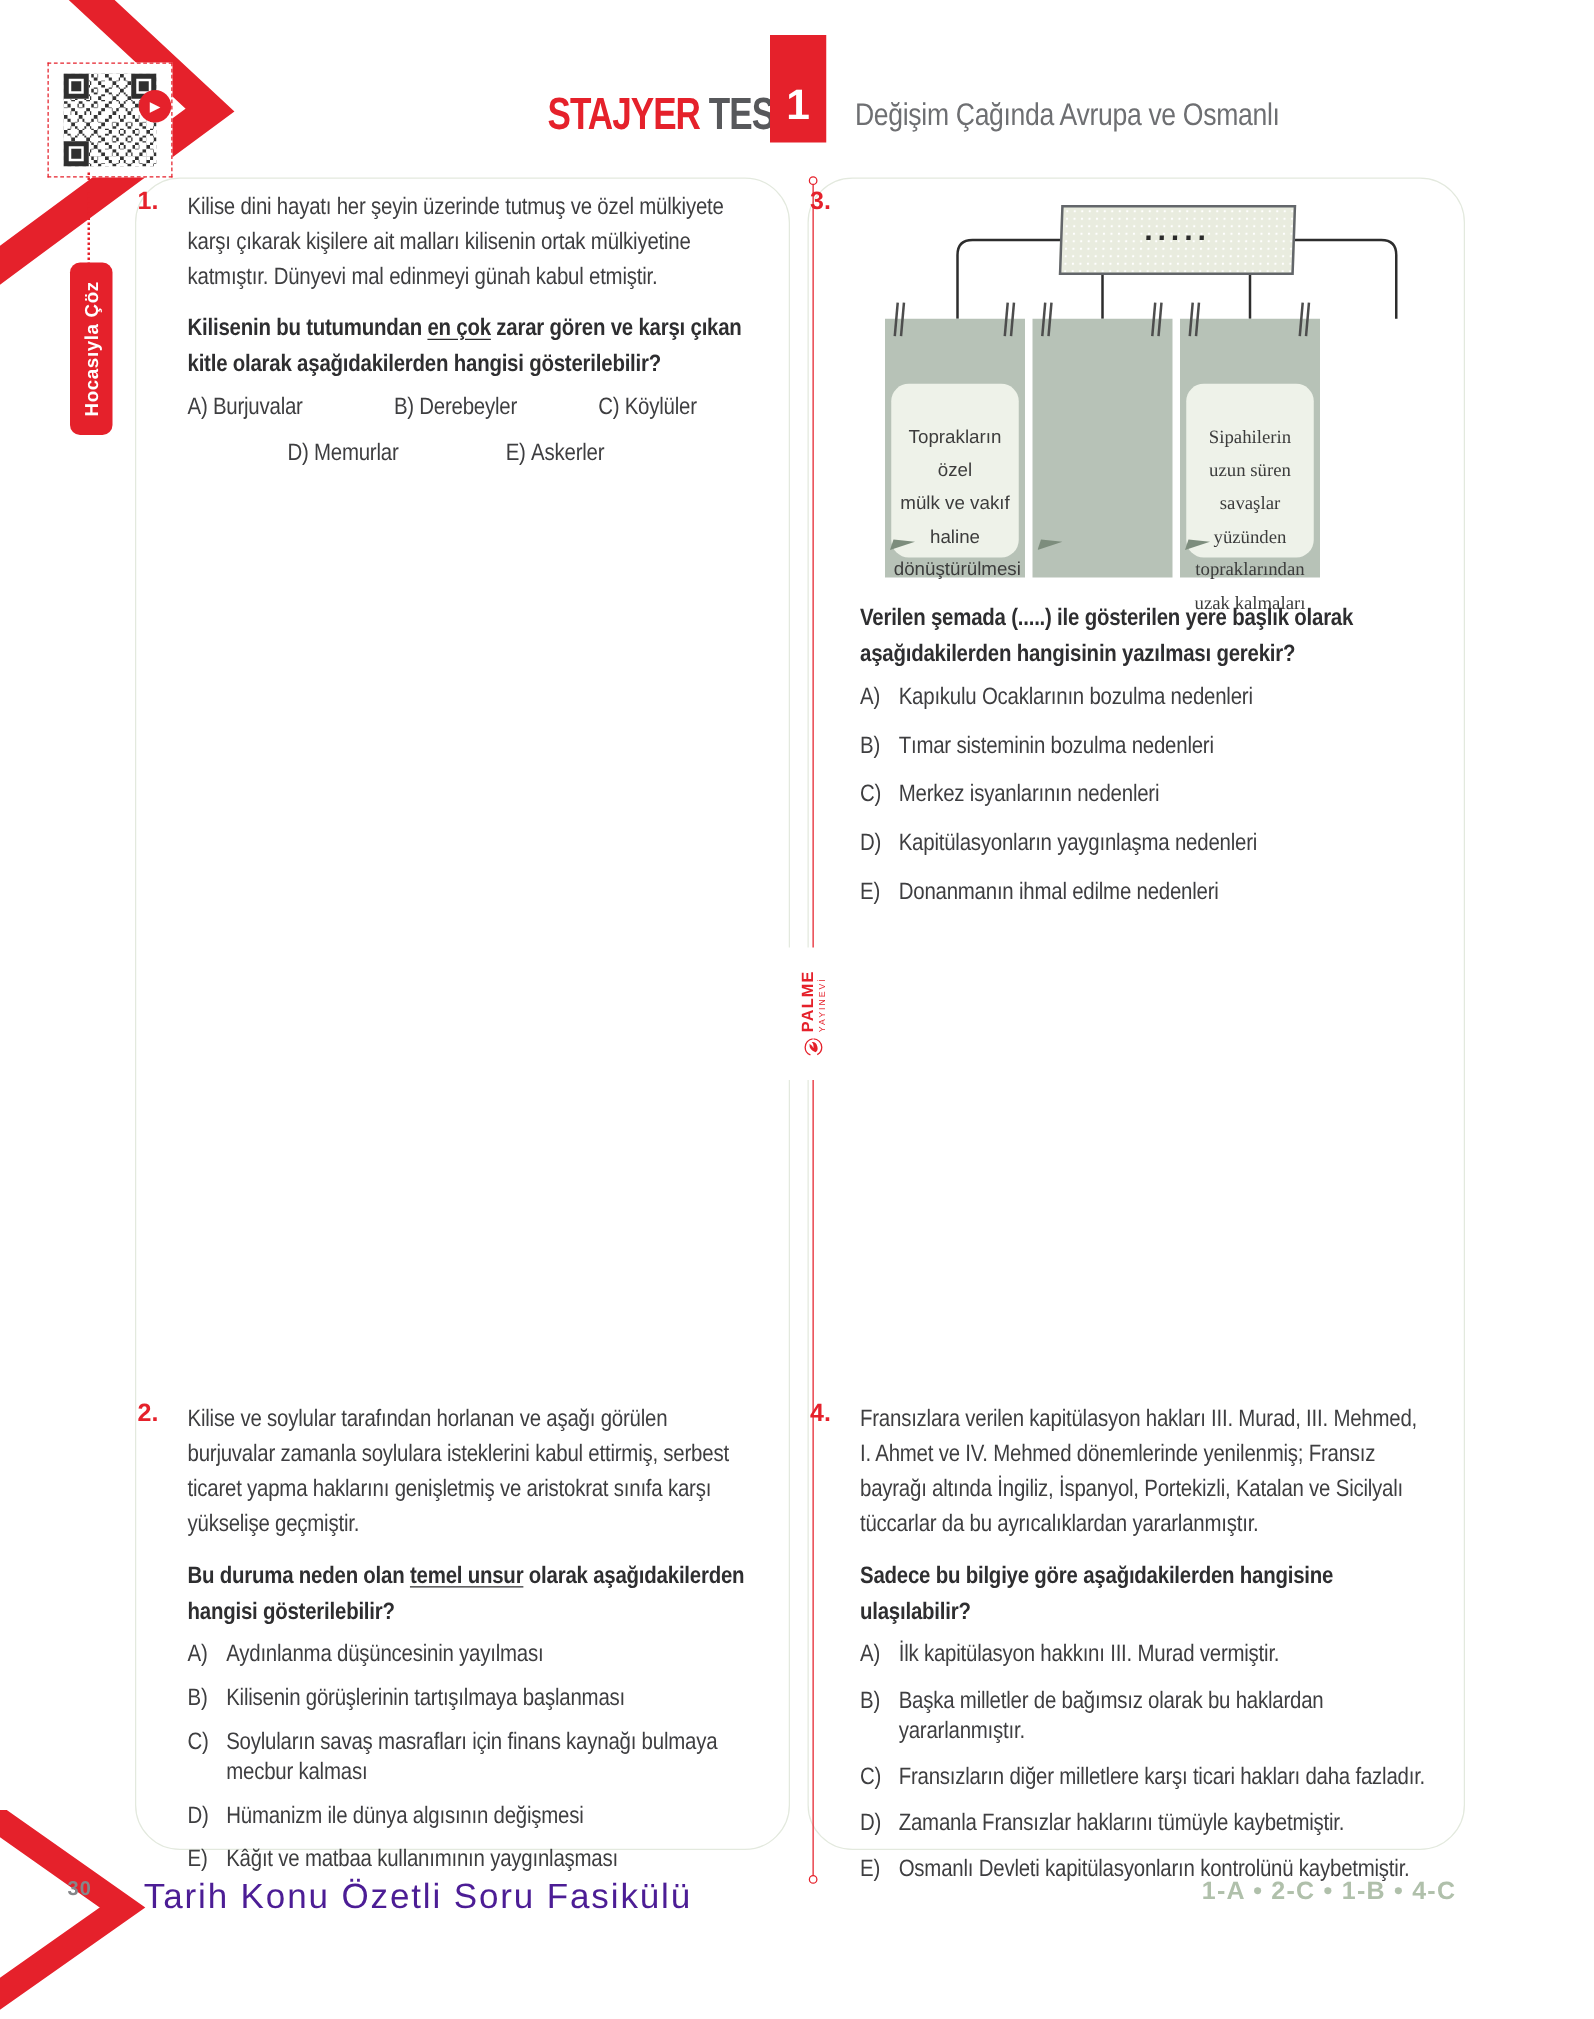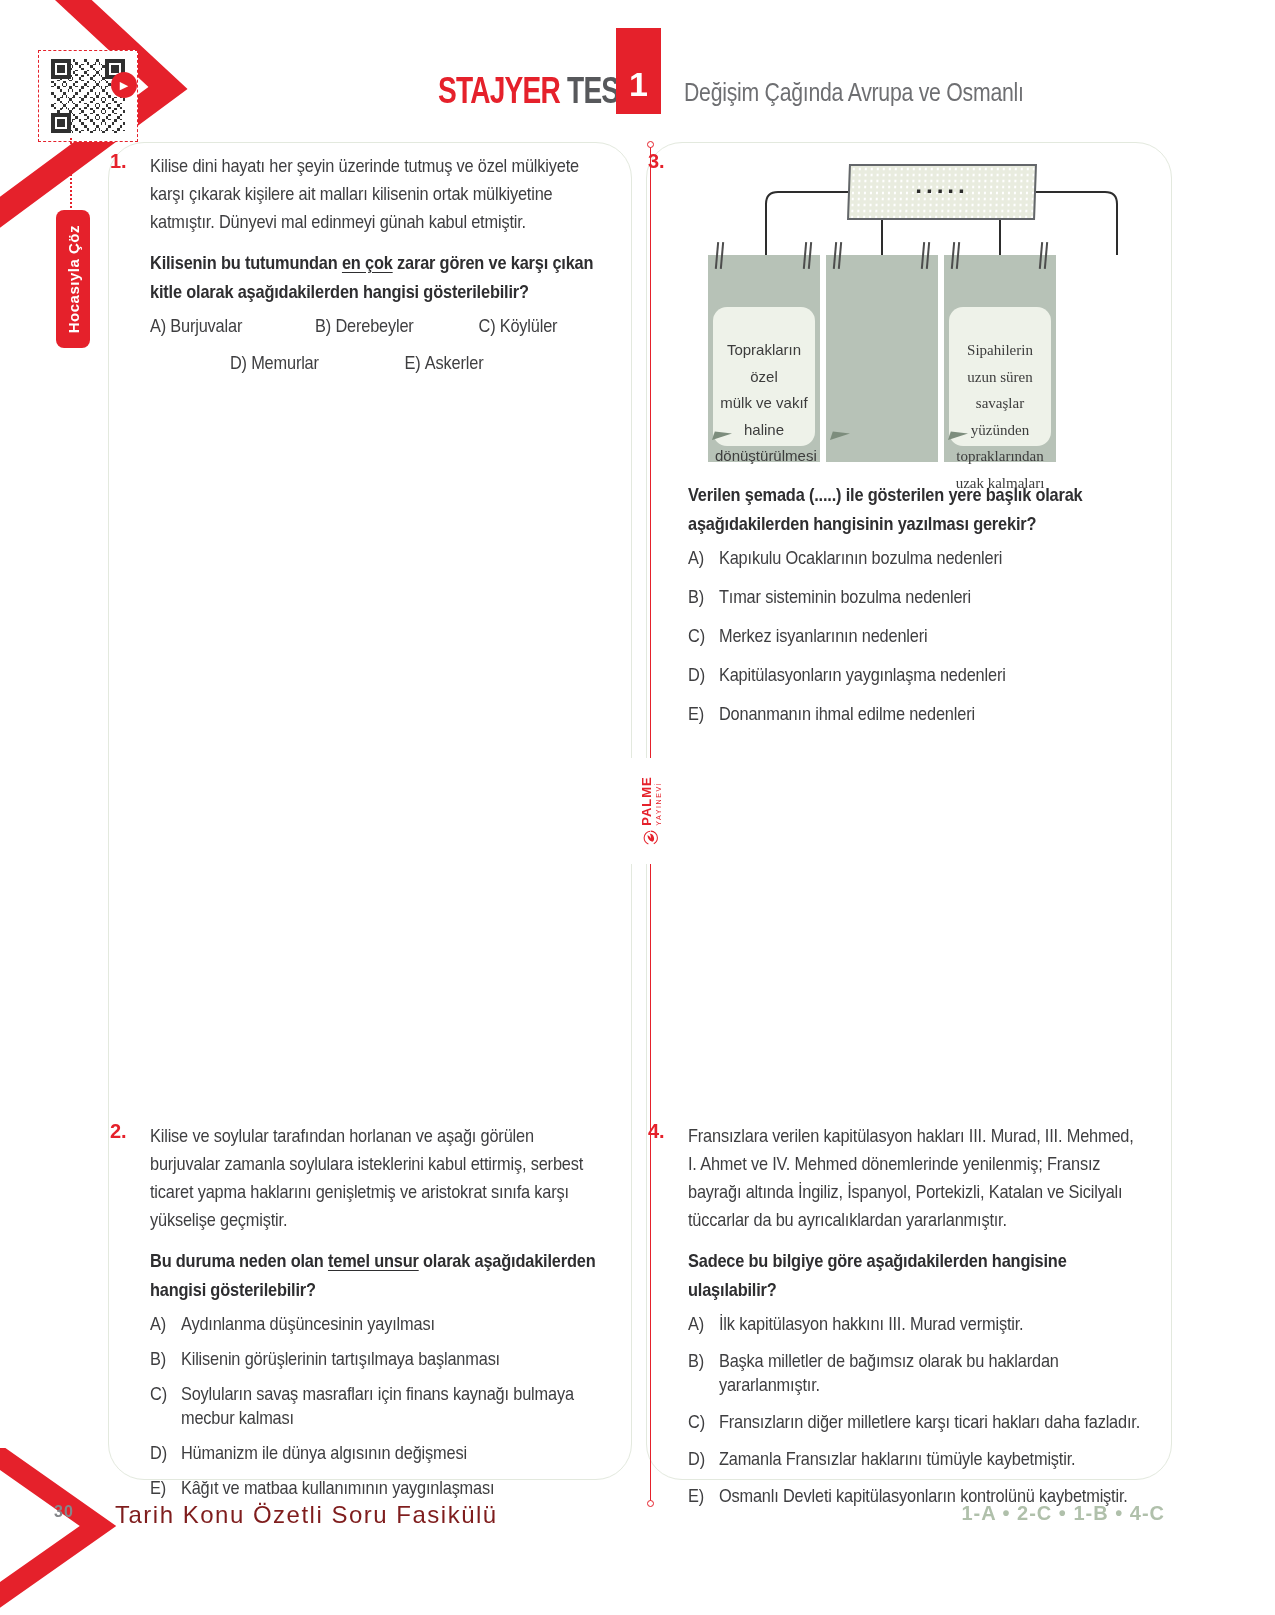--- a/index.html
+++ b/index.html
@@ -114,21 +114,21 @@
     clip-path:polygon(0 100%, 100% 45%, 14% 30%);
   }
   .staple { position:absolute; top:-13px; width:10px; height:27px; }
   .staple::before, .staple::after { content:""; position:absolute; top:0; width:2px; height:100%; background:#4d4d4d; transform:rotate(5deg); }
   .staple::before { left:1px; } .staple::after { left:6px; }
   .staple.s-l { left:7px; } .staple.s-r { right:7px; }
   .card.c1 { left:18px; }  .card.c2 { left:136px; } .card.c3 { left:254px;font-family:Liberation Serif, serif; } .card.c4 { left:371px; }
 
   
   .page-num { position:absolute; left:34px; top:1503px; font-weight:bold; font-size:16px; color:#85878a; letter-spacing:1px;margin-left:20px; }
-  .booklet  { position:absolute; left:115px; top:1501px; font-size:24px; color:#7f1d1d; letter-spacing:1.5px; }
+  .booklet  { position:absolute; left:115px; top:1501px; font-size:28px; color:#4c1d95; letter-spacing:1.5px; }
   .answers  { position:absolute; right:110px; top:1502px; font-weight:bold; font-size:20px; color:#b0c0ab; letter-spacing:1px; }
 </style>
 </head>
 <body>
 
 <div class="page">
 
   <div class="frame left"></div>
   <div class="frame right"></div>
 

